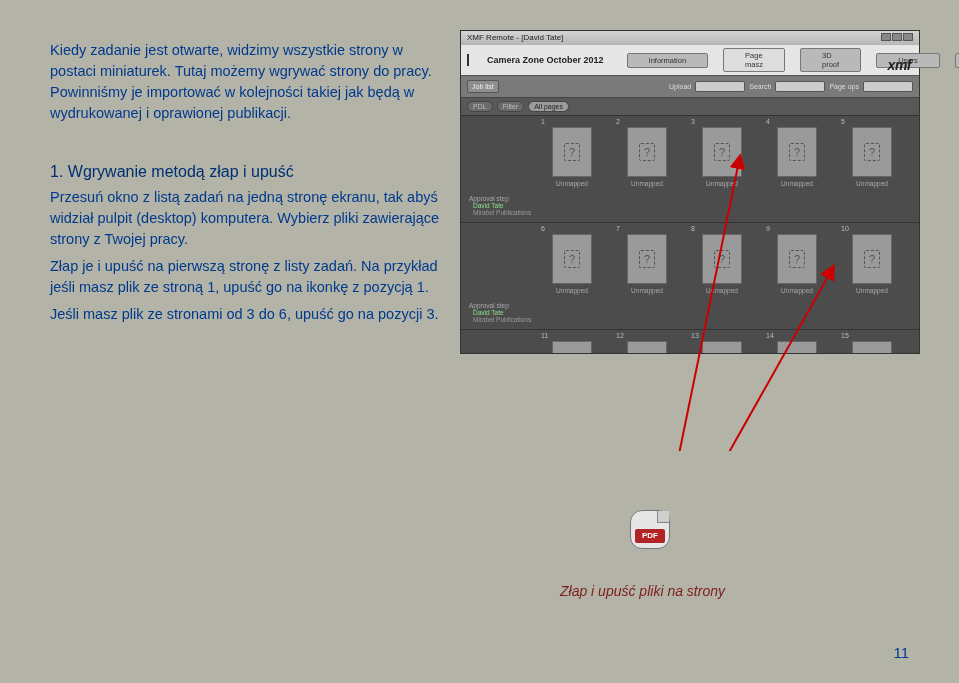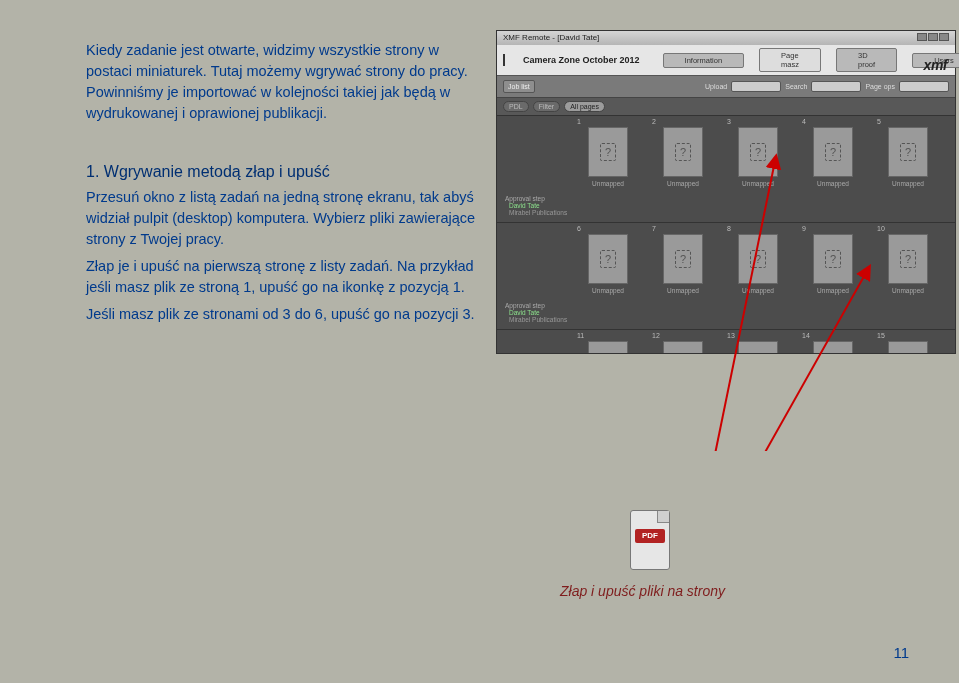--- a/index.html
+++ b/index.html
@@ -14,21 +14,20 @@
   .page {
     padding: 40px 50px 30px 50px;
     display: flex;
     gap: 10px;
   }
   .left-col {
     width: 400px;
     color: #003a8c;
     font-size: 14.5px;
     line-height: 1.45;
-    margin-left: 36px;
   }
   .para { margin-bottom: 6px; }
   .gap { height: 30px; }
   .heading {
     color: #002f72;
     font-weight: normal;
     font-size: 16px;
     margin-bottom: 4px;
     padding-left: 14px;
     text-indent: -14px;
@@ -205,24 +204,24 @@
     left: 0; top: 0;
     pointer-events: none;
   }
   .pdf-icon {
     position: absolute;
     left: 630px;
     top: 510px;
     text-align: center;
   }
   .pdf-icon .ic {
-    width: 40px; height: 60px;
+    width: 40px; height: 39px;
     background: #e6e6e6;
     border: 1px solid #777;
-    border-radius: 3px;
+    border-radius: 12px;
     position: relative;
     margin: 0 auto;
   }
   .pdf-icon .fold {
     position: absolute;
     right: 0; top: 0;
     width: 12px; height: 12px;
     background: #cfcfcf;
     border-left: 1px solid #888;
     border-bottom: 1px solid #888;

